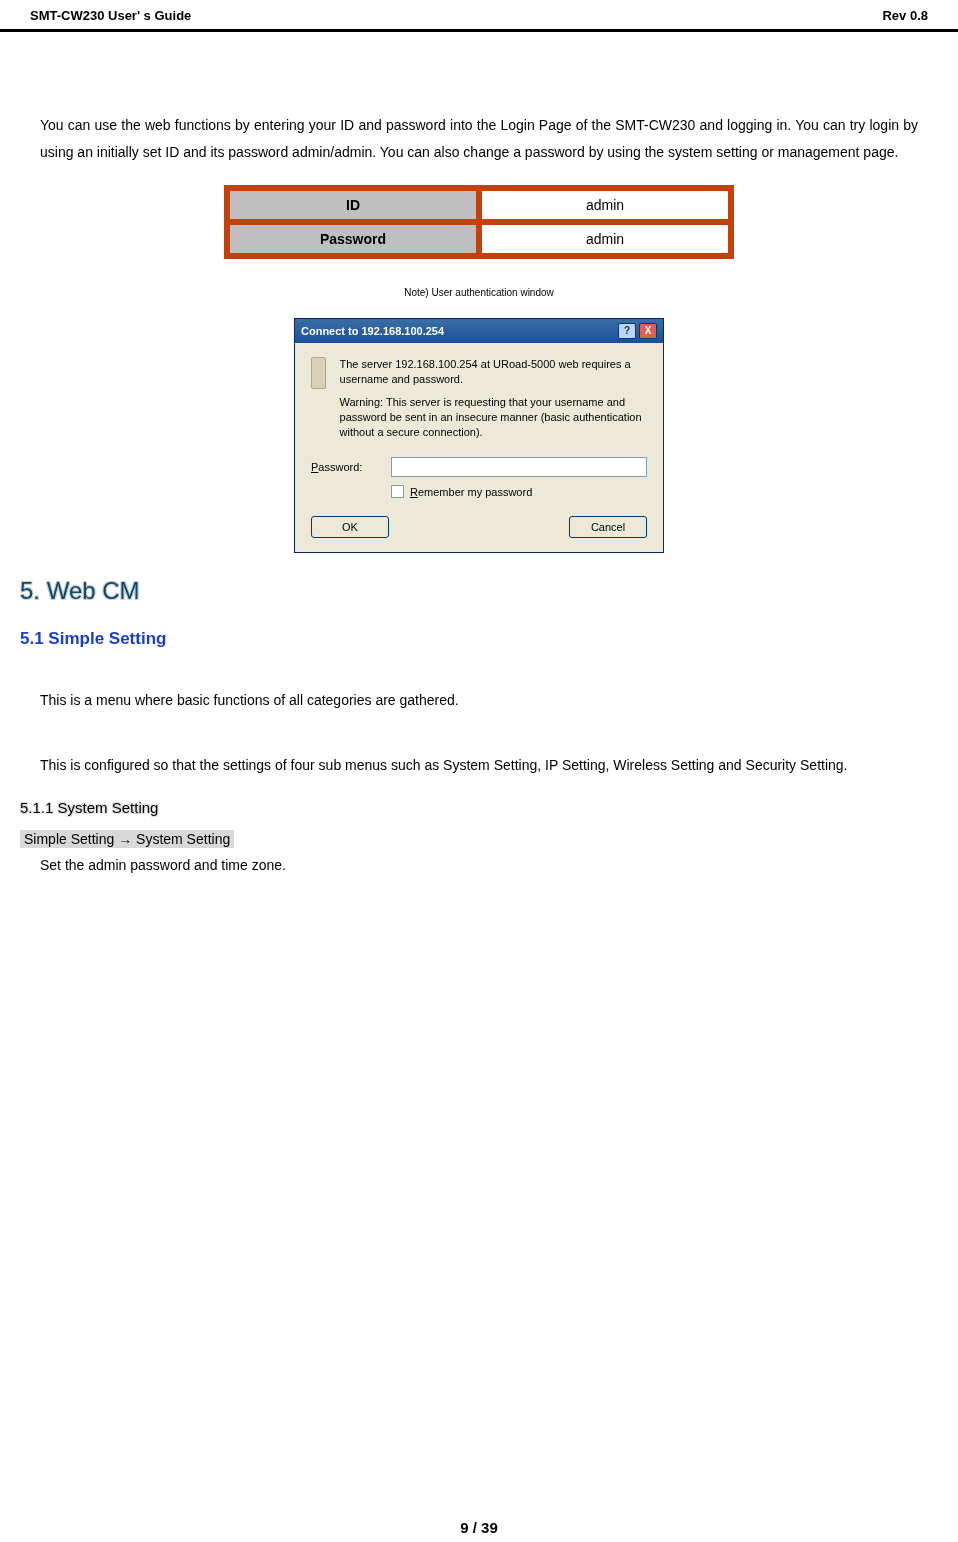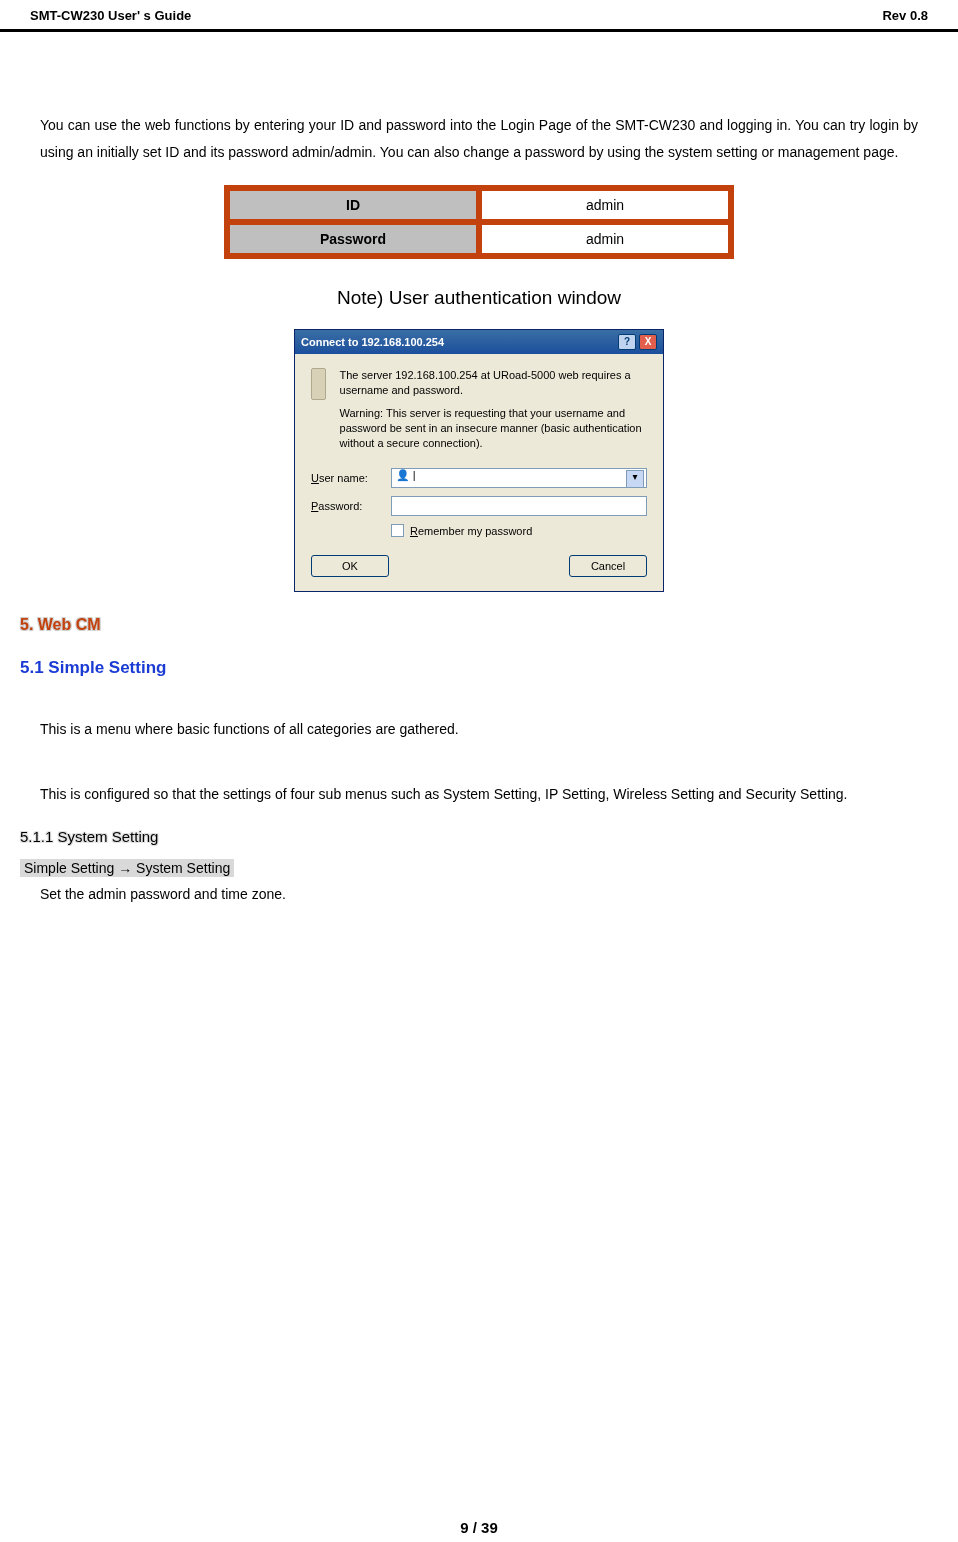--- a/index.html
+++ b/index.html
@@ -37,21 +37,21 @@
     width: 50%;
     font-size: 14px;
   }
   .cred-table td.hdr {
     background: #bfbfbf;
     font-weight: bold;
   }
   .note-line {
     text-align: center;
     margin: 28px 0 20px 0;
-    font-size: 19px;
+    font-size: 10px;
   }
   .dialog-wrap { text-align: center; margin: 20px 0 14px 0; }
   .dlg {
     display: inline-block;
     width: 370px;
     border: 1px solid #0a246a;
     background: #ece9d8;
     text-align: left;
     font-family: Tahoma, sans-serif;
     font-size: 11px;
@@ -114,24 +114,24 @@
   .dlg-btn {
     width: 78px; height: 22px;
     background: #ece9d8;
     border: 1px solid #003c74;
     border-radius: 3px;
     font-size: 11px;
     text-align: center;
     line-height: 20px;
   }
   h2.sec {
-    color: #c2410c;
+    color: #0c4a6e;
     background: rgba(0,0,0,0);
-    font-weight: bold;
-    font-size: 16px;
+    font-weight: normal;
+    font-size: 24px;
     margin: 24px 0 20px -20px;
     text-shadow:
       -1px -1px 0 #d0d0d0,
        1px -1px 0 #d0d0d0,
       -1px  1px 0 #d0d0d0,
        1px  1px 0 #d0d0d0;
   }
   h3.subsec {
     color: #1a3bd4;
     font-weight: bold;
@@ -206,24 +206,20 @@
       <div class="dlg-body">
         <div class="dlg-row">
           <div class="dlg-icon"></div>
           <div class="dlg-text">
             <p>The server 192.168.100.254 at URoad-5000 web requires a username and password.</p>
             <p>Warning: This server is requesting that your username and password be sent in an insecure manner (basic authentication without a secure connection).</p>
           </div>
         </div>
         <div class="dlg-form">
           <div class="dlg-form-row">
-            <div class="dlg-label"><u>U</u><span>ser name:</span></div>
-            <div class="dlg-input dlg-combo"><span style="font-size:11px;">👤</span> |</div>
-          </div>
-          <div class="dlg-form-row">
             <div class="dlg-label"><u>P</u><span>assword:</span></div>
             <div class="dlg-input"></div>
           </div>
           <div class="dlg-check">
             <div class="dlg-checkbox"></div>
             <span><u>R</u><span>emember my password</span></span>
           </div>
           <div class="dlg-btns">
             <div class="dlg-btn">OK</div>
             <div class="dlg-btn">Cancel</div>

